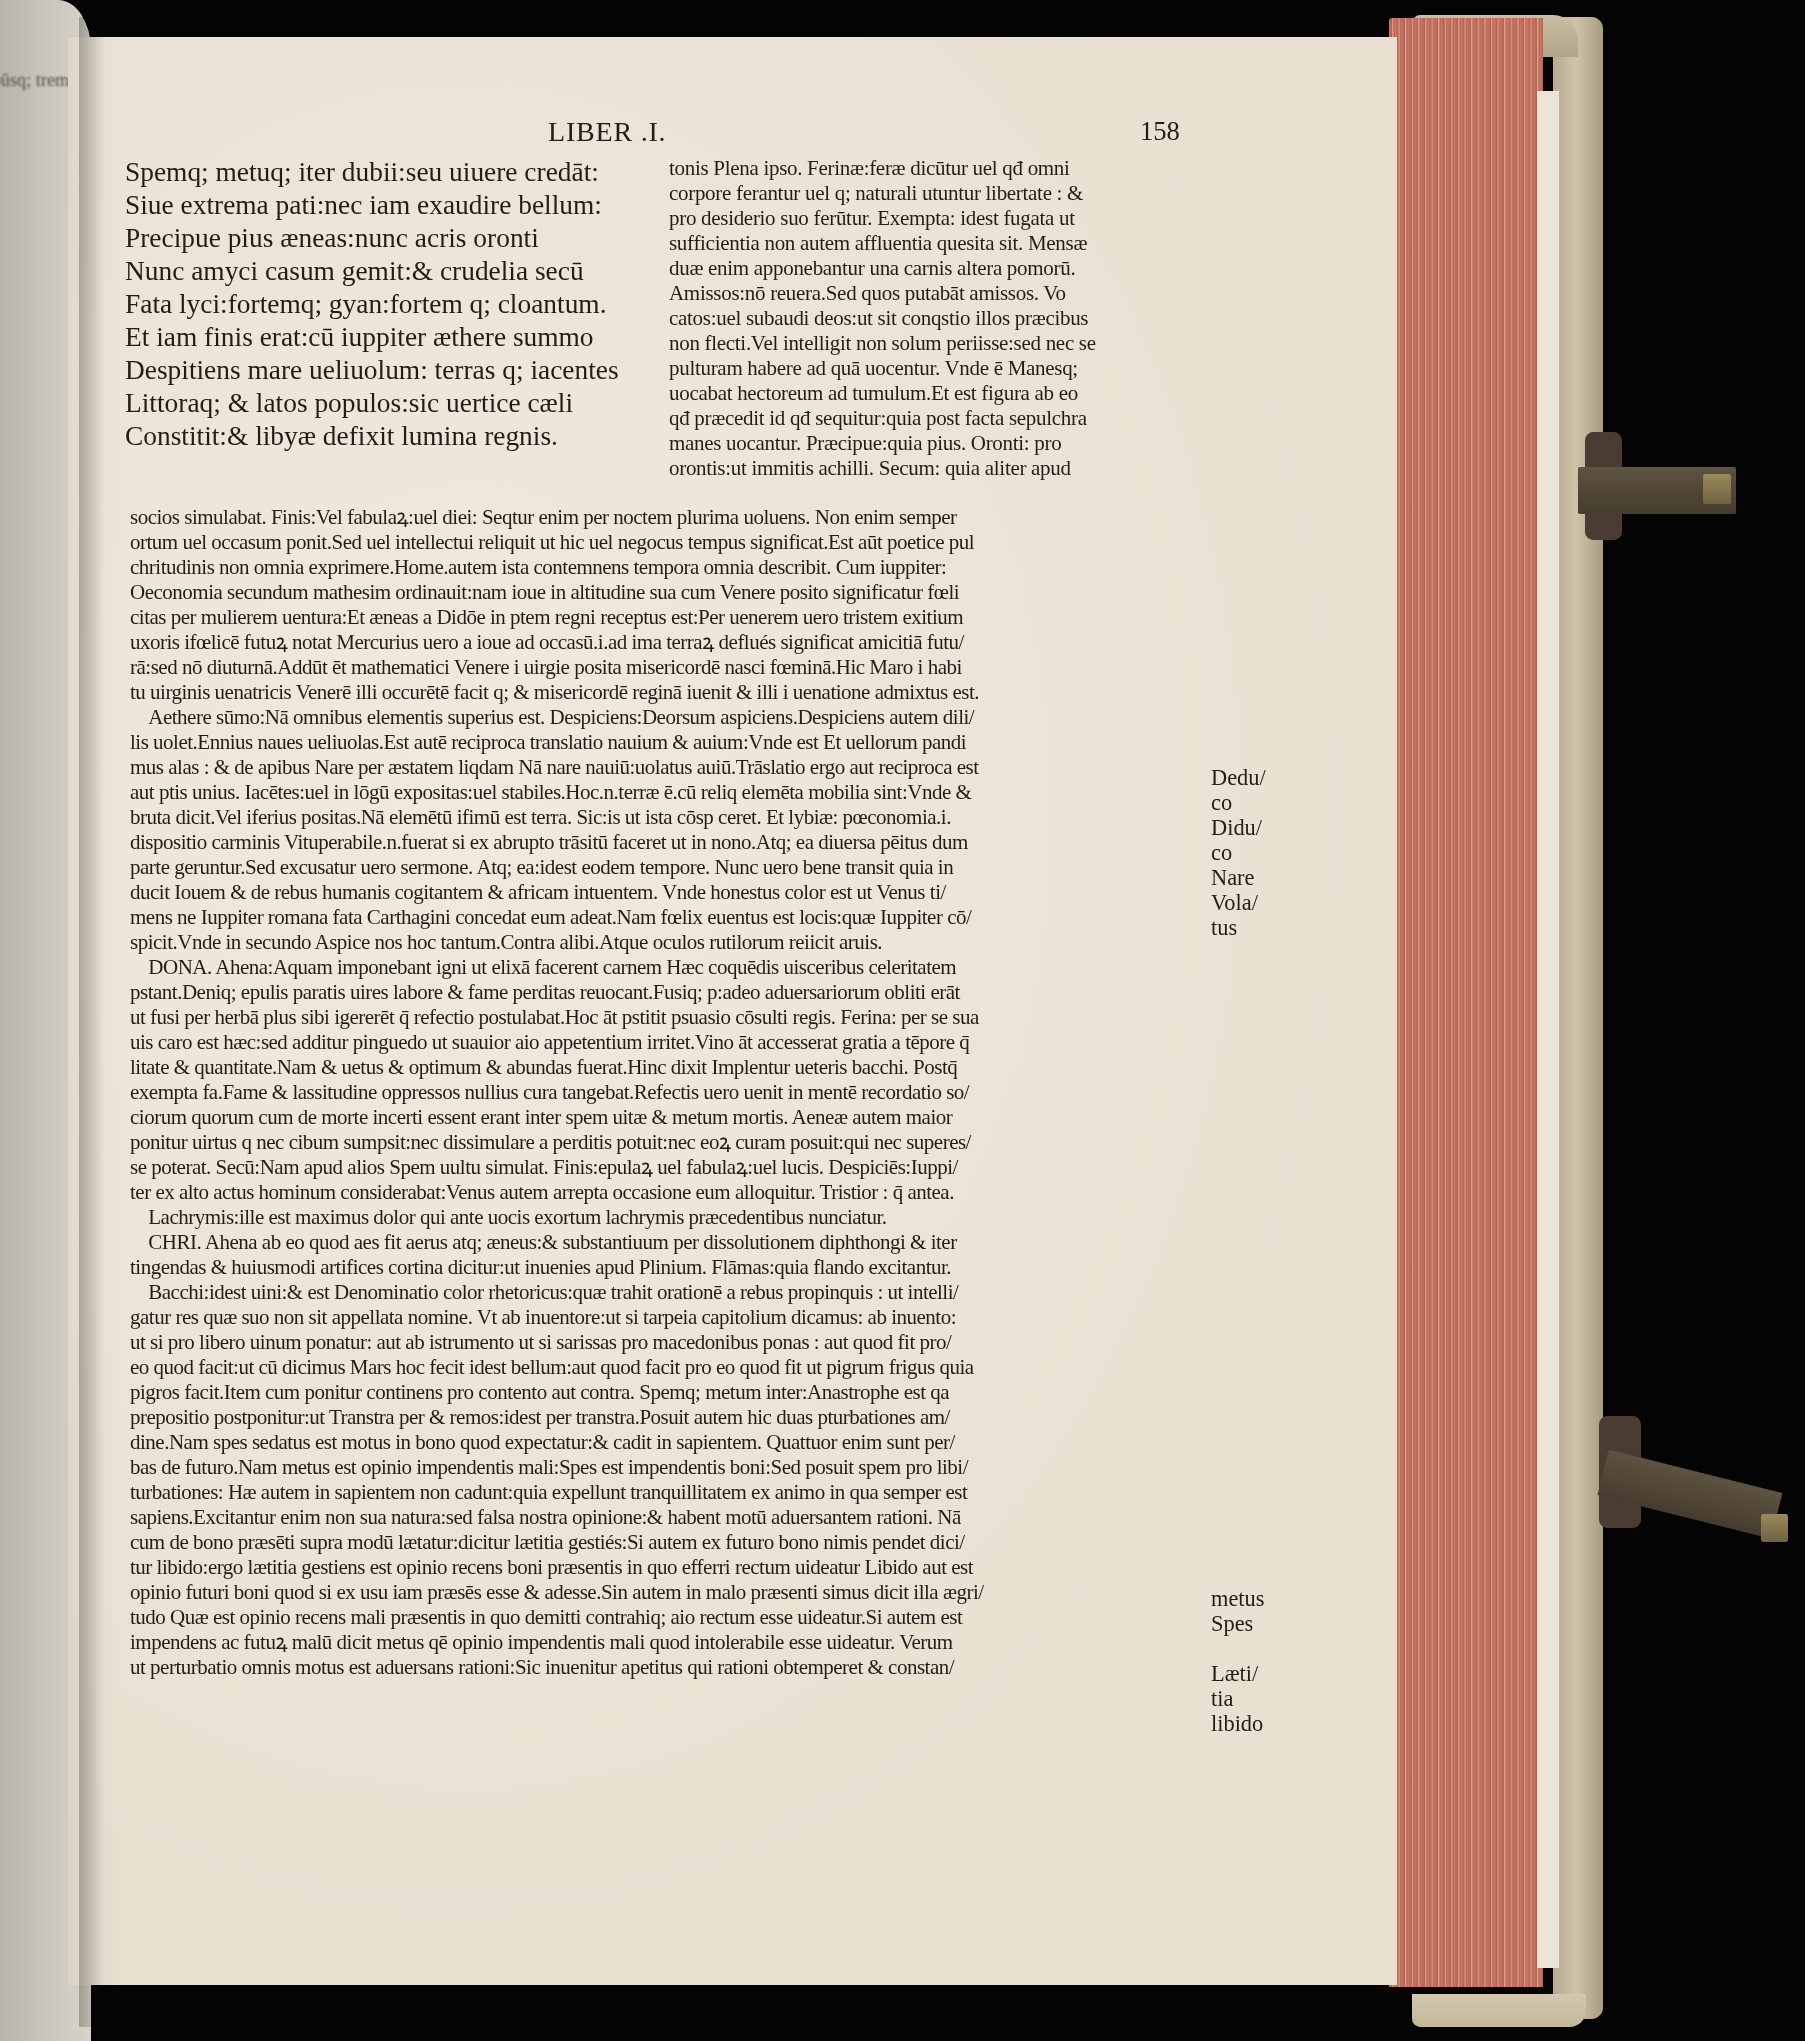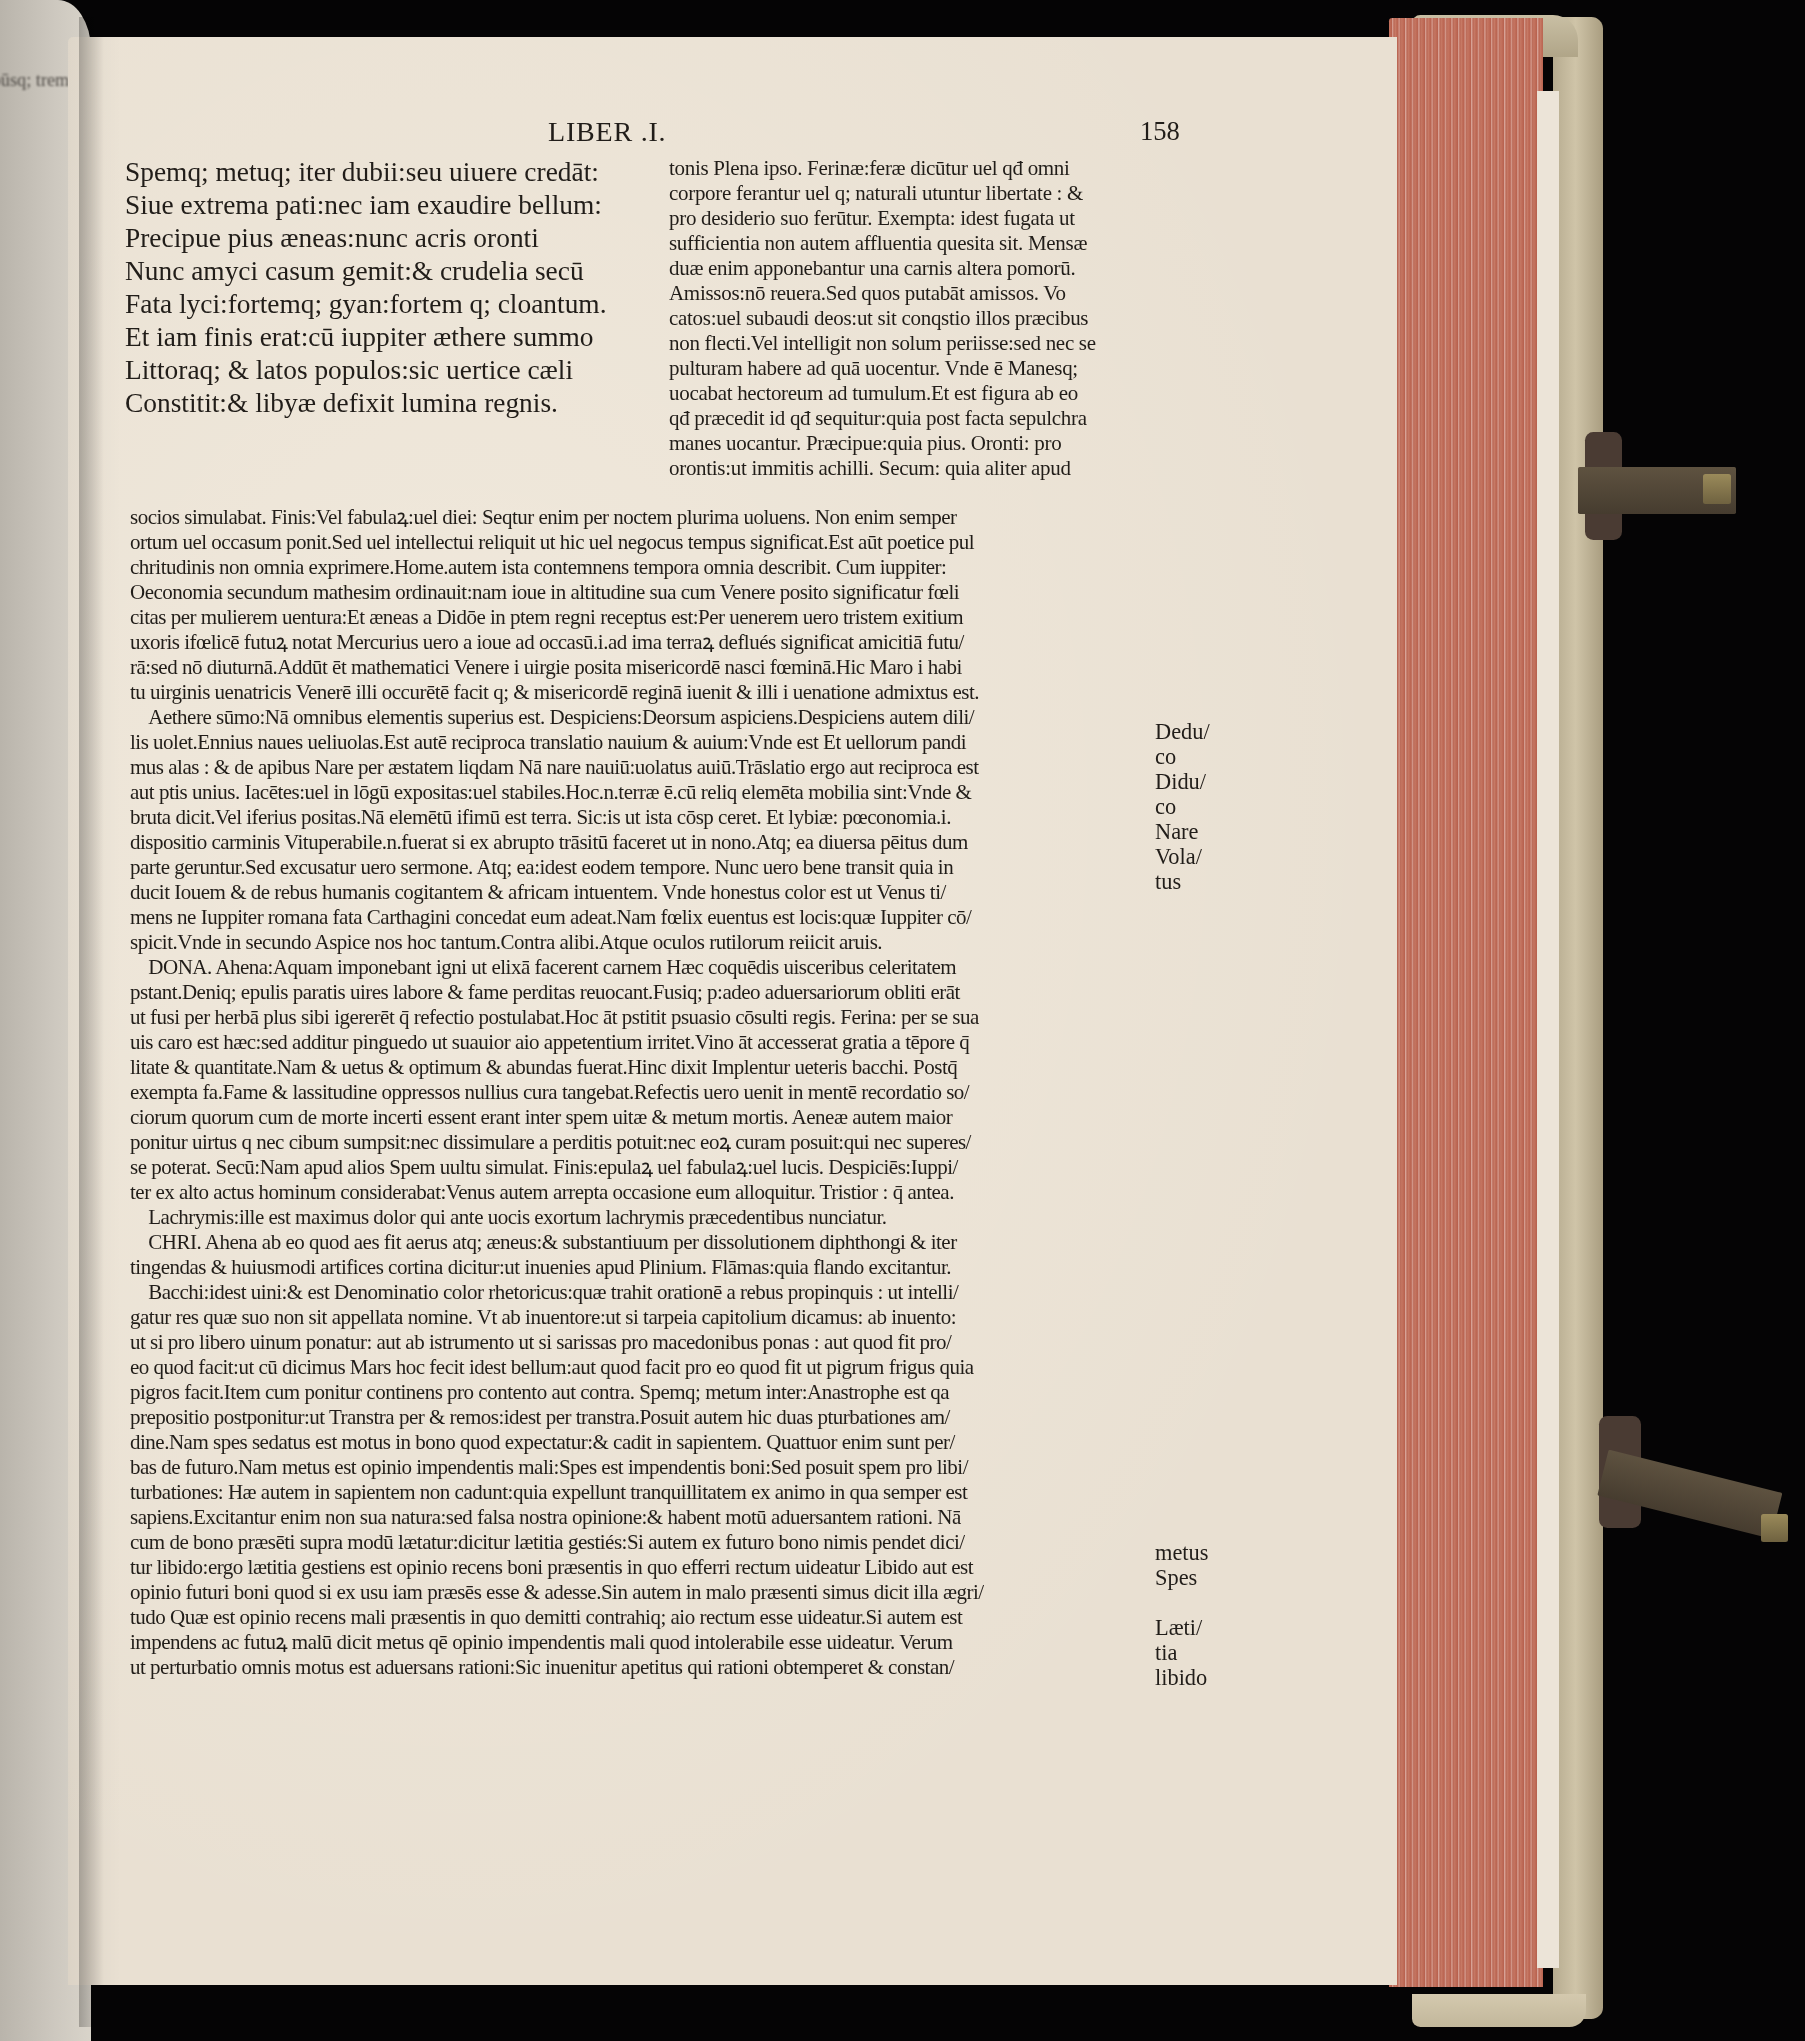--- a/index.html
+++ b/index.html
@@ -93,22 +93,23 @@
     letter-spacing: -0.3px;
   }
   .comm-full {
     position: absolute; left: 130px; top: 505px; width: 1080px;
     font-size: 21px; line-height: 25px; white-space: nowrap;
     letter-spacing: -0.5px;
   }
   .comm-full .line, .comm-right .line, .verse .line { display: block; }
   .indent { padding-left: 18.3px; }
   .marginalia {
-    position: absolute; left: 1155px; font-size: 22.4px; line-height: 25px;
+    position: absolute; left: 1211px; font-size: 22.4px; line-height: 25px;
     color: #211d19;
+    margin-top: 46px;
   }
   .marginalia .line { display: block; }
 </style>
 </head>
 <body>
 
 <div class="left-page">
   <div class="ghost" id="left-ghost"><span class="line">tremebūsq; tremantia sig</span></div>
 </div>
 <div class="binding"></div>
@@ -134,20 +135,21 @@
 <div class="text running-head">LIBER .I.</div>
 <div class="text folio">158</div>
 
 <div class="text verse">
   <span class="line">Spemq; metuq; iter dubii:seu uiuere credāt:</span>
   <span class="line">Siue extrema pati:nec iam exaudire bellum:</span>
   <span class="line">Precipue pius æneas:nunc acris oronti</span>
   <span class="line">Nunc amyci casum gemit:&amp; crudelia secū</span>
   <span class="line">Fata lyci:fortemq; gyan:fortem q; cloantum.</span>
   <span class="line">Et iam finis erat:cū iuppiter æthere summo</span>
+  <span class="line">Despitiens mare ueliuolum: terras q; iacentes</span>
   <span class="line">Littoraq; &amp; latos populos:sic uertice cæli</span>
   <span class="line">Constitit:&amp; libyæ defixit lumina regnis.</span>
 </div>
 
 <div class="text comm-right" id="comm-right">
     <span class="line">tonis Plena ipso.  Ferinæ:feræ dicūtur uel qđ omni</span>
     <span class="line">corpore ferantur uel q; naturali utuntur libertate : &amp;</span>
     <span class="line">pro desiderio suo ferūtur.  Exempta: idest fugata ut</span>
     <span class="line">sufficientia non autem affluentia quesita sit. Mensæ</span>
     <span class="line">duæ enim apponebantur una carnis altera pomorū.</span>

